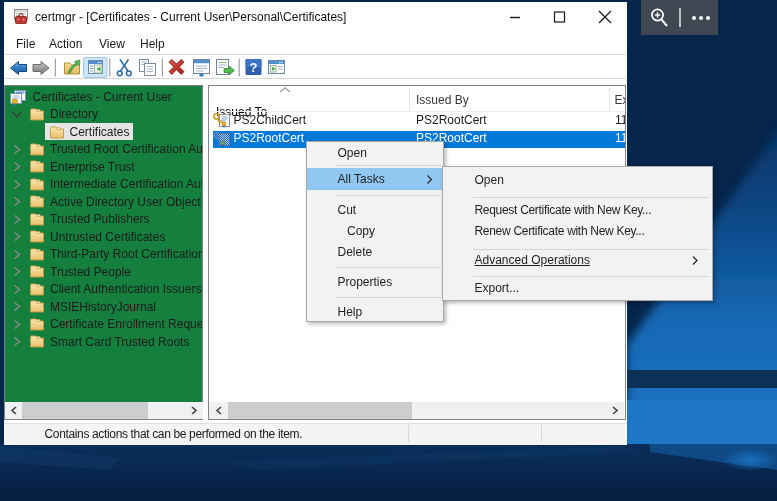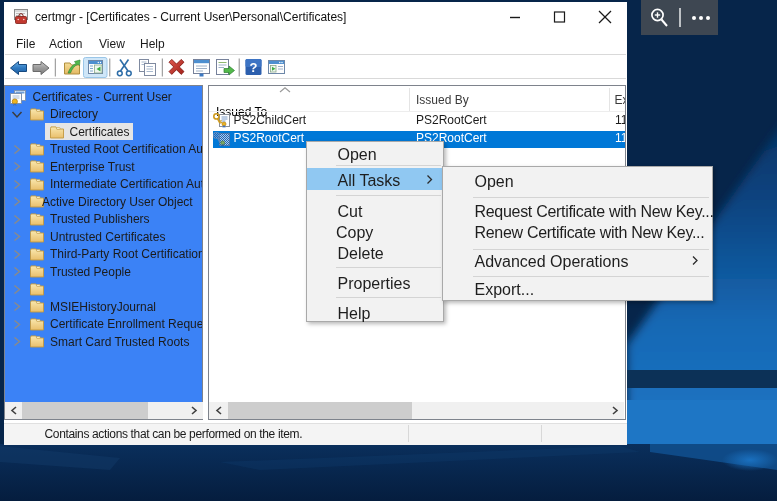--- a/index.html
+++ b/index.html
@@ -3,21 +3,21 @@
 <meta charset="utf-8">
 <style>
   html,body{margin:0;padding:0;}
   body{width:777px;height:501px;overflow:hidden;font-family:"Liberation Sans",sans-serif;}
   #stage{position:relative;width:777px;height:414px;background:#062448;}
   .abs{position:absolute;}
   .t{position:absolute;white-space:nowrap;font-size:12px;color:#1b1b1b;line-height:1;}
   #win{position:absolute;left:4px;top:2px;width:623px;height:442px;background:#ffffff;}
   .hairline{position:absolute;background:#d9d9d9;height:1px;}
   .panel{position:absolute;border:1px solid #7e838c;background:#fff;}
-  .menuT{position:absolute;white-space:nowrap;font-size:16px;color:#1e1e1e;line-height:1;}
+  .menuT{position:absolute;white-space:nowrap;font-size:12px;color:#1e1e1e;line-height:1;}
   .menubox{position:absolute;background:#f2f2f2;border:1px solid #a9a9a9;box-shadow:2px 2px 4px rgba(0,0,0,0.28);}
   .msep{position:absolute;height:1px;background:#d4d4d4;}
 </style>
 </head>
 <body>
 <div id="stage">
 
 <svg class="abs" style="left:0;top:0" width="777" height="501" viewBox="0 0 777 501">
   <defs>
     <linearGradient id="gBeam" x1="0" y1="0" x2="0" y2="1">
@@ -192,21 +192,21 @@
     </linearGradient>
     <pattern id="hatch" width="2" height="2" patternUnits="userSpaceOnUse">
       <rect width="2" height="2" fill="#9dc1e8" fill-opacity="0.5"></rect>
       <rect width="1" height="1" fill="#2465b4"></rect>
       <rect x="1" y="1" width="1" height="1" fill="#2465b4"></rect>
     </pattern>
   </defs>
 </svg>
 
 <div class="panel" style="left:4px;top:85px;width:197px;height:333px;"></div>
-<div class="abs" id="tree" style="left:5px;top:86px;width:197px;height:316px;overflow:hidden;background:#3b82f6;">
+<div class="abs" id="tree" style="left:5px;top:86px;width:197px;height:316px;overflow:hidden;background:#15803d;">
 
   <svg class="abs" style="left:5px;top:4px" width="16" height="16" viewBox="0 0 16 16">
     <rect x="4.5" y="0.5" width="11" height="10" fill="#ffffff" stroke="#7c93b4" stroke-width="1"></rect>
     <rect x="5.5" y="1.5" width="9" height="2" fill="#6f9fd8"></rect>
     <rect x="0.5" y="3.5" width="11" height="10" fill="#ffffff" stroke="#7c93b4" stroke-width="1"></rect>
     <line x1="2.5" y1="6" x2="9.5" y2="6" stroke="#9db4d0" stroke-width="0.9"></line>
     <line x1="2.5" y1="8" x2="9.5" y2="8" stroke="#9db4d0" stroke-width="0.9"></line>
     <circle cx="4.8" cy="11.5" r="2.6" fill="#eeb41f" stroke="#b27f14" stroke-width="0.8"></circle>
     <path d="M 3.8 13.5 L 3 16 L 4.8 15 L 6.6 16 L 5.8 13.5 Z" fill="#3c6fbe"></path>
   </svg>
@@ -251,21 +251,21 @@
         <rect x="6.5" y="1.6" width="3.6" height="1.8" rx="0.5" fill="#fcf3cf" stroke="#c3993f" stroke-width="0.6"></rect>
       </svg>
   <div class="t" style="left:45px;top:92px;">Intermediate Certification Authorities</div>
   <svg class="abs" style="left:7px;top:110.0px" width="10" height="11" viewBox="0 0 10 11">
         <path d="M 2.5 1.5 L 7.5 5.5 L 2.5 9.5" stroke="#8a8a8a" stroke-width="1.4" fill="none"></path>
       </svg>
   <svg class="abs" style="left:25px;top:109.0px" width="14" height="13" viewBox="0 0 14 13">
         <path d="M 0.5 2.5 L 0.5 12 L 13.5 12 L 13.5 3 L 7.2 3 L 5.9 0.9 L 1 0.9 Z" fill="url(#fgrad)" stroke="#c3993f" stroke-width="0.9"></path>
         <rect x="6.5" y="1.6" width="3.6" height="1.8" rx="0.5" fill="#fcf3cf" stroke="#c3993f" stroke-width="0.6"></rect>
       </svg>
-  <div class="t" style="left:37px;top:109.5px;">Active Directory User Object</div>
+  <div class="t" style="left:45px;top:109.5px;">Active Directory User Object</div>
   <svg class="abs" style="left:7px;top:127.5px" width="10" height="11" viewBox="0 0 10 11">
         <path d="M 2.5 1.5 L 7.5 5.5 L 2.5 9.5" stroke="#8a8a8a" stroke-width="1.4" fill="none"></path>
       </svg>
   <svg class="abs" style="left:25px;top:126.5px" width="14" height="13" viewBox="0 0 14 13">
         <path d="M 0.5 2.5 L 0.5 12 L 13.5 12 L 13.5 3 L 7.2 3 L 5.9 0.9 L 1 0.9 Z" fill="url(#fgrad)" stroke="#c3993f" stroke-width="0.9"></path>
         <rect x="6.5" y="1.6" width="3.6" height="1.8" rx="0.5" fill="#fcf3cf" stroke="#c3993f" stroke-width="0.6"></rect>
       </svg>
   <div class="t" style="left:45px;top:127px;">Trusted Publishers</div>
   <svg class="abs" style="left:7px;top:145.0px" width="10" height="11" viewBox="0 0 10 11">
         <path d="M 2.5 1.5 L 7.5 5.5 L 2.5 9.5" stroke="#8a8a8a" stroke-width="1.4" fill="none"></path>
@@ -291,20 +291,21 @@
         <rect x="6.5" y="1.6" width="3.6" height="1.8" rx="0.5" fill="#fcf3cf" stroke="#c3993f" stroke-width="0.6"></rect>
       </svg>
   <div class="t" style="left:45px;top:179.5px;">Trusted People</div>
   <svg class="abs" style="left:7px;top:197.5px" width="10" height="11" viewBox="0 0 10 11">
         <path d="M 2.5 1.5 L 7.5 5.5 L 2.5 9.5" stroke="#8a8a8a" stroke-width="1.4" fill="none"></path>
       </svg>
   <svg class="abs" style="left:25px;top:196.5px" width="14" height="13" viewBox="0 0 14 13">
         <path d="M 0.5 2.5 L 0.5 12 L 13.5 12 L 13.5 3 L 7.2 3 L 5.9 0.9 L 1 0.9 Z" fill="url(#fgrad)" stroke="#c3993f" stroke-width="0.9"></path>
         <rect x="6.5" y="1.6" width="3.6" height="1.8" rx="0.5" fill="#fcf3cf" stroke="#c3993f" stroke-width="0.6"></rect>
       </svg>
+  <div class="t" style="left:45px;top:197px;">Client Authentication Issuers</div>
   <svg class="abs" style="left:7px;top:215.0px" width="10" height="11" viewBox="0 0 10 11">
         <path d="M 2.5 1.5 L 7.5 5.5 L 2.5 9.5" stroke="#8a8a8a" stroke-width="1.4" fill="none"></path>
       </svg>
   <svg class="abs" style="left:25px;top:214.0px" width="14" height="13" viewBox="0 0 14 13">
         <path d="M 0.5 2.5 L 0.5 12 L 13.5 12 L 13.5 3 L 7.2 3 L 5.9 0.9 L 1 0.9 Z" fill="url(#fgrad)" stroke="#c3993f" stroke-width="0.9"></path>
         <rect x="6.5" y="1.6" width="3.6" height="1.8" rx="0.5" fill="#fcf3cf" stroke="#c3993f" stroke-width="0.6"></rect>
       </svg>
   <div class="t" style="left:45px;top:214.5px;">MSIEHistoryJournal</div>
   <svg class="abs" style="left:7px;top:232.5px" width="10" height="11" viewBox="0 0 10 11">
         <path d="M 2.5 1.5 L 7.5 5.5 L 2.5 9.5" stroke="#8a8a8a" stroke-width="1.4" fill="none"></path>
@@ -394,33 +395,33 @@
 <div class="menubox" id="ctxmenu" style="left:306px;top:141px;width:136px;height:179px;"></div>
 <div class="abs" style="left:307px;top:168px;width:135px;height:22px;background:#90c8f2;"></div>
 <div class="menuT" style="left:337.5px;top:146.5px;">Open</div>
 <div class="msep" style="left:336px;top:164.5px;width:105px;"></div>
 <div class="menuT" style="left:337.5px;top:173px;">All Tasks</div>
 <svg class="abs" style="left:426px;top:173.5px" width="7" height="11" viewBox="0 0 7 11">
       <path d="M 1.5 1.5 L 5.5 5.5 L 1.5 9.5" stroke="#2b2b2b" stroke-width="1.3" fill="none"></path>
     </svg>
 <div class="msep" style="left:336px;top:195px;width:105px;"></div>
 <div class="menuT" style="left:337.5px;top:203.5px;">Cut</div>
-<div class="menuT" style="left:320px;top:224.5px;padding-left:16px;">Copy</div>
+<div class="menuT" style="left:331px;top:224.5px;padding-left:16px;">Copy</div>
 <div class="menuT" style="left:337.5px;top:245.5px;">Delete</div>
 <div class="msep" style="left:336px;top:266.5px;width:105px;"></div>
 <div class="menuT" style="left:337.5px;top:275.5px;">Properties</div>
 <div class="msep" style="left:336px;top:296.5px;width:105px;"></div>
 <div class="menuT" style="left:337.5px;top:305.5px;">Help</div>
 
 <div class="menubox" id="submenu" style="left:442px;top:166px;width:269px;height:133px;"></div>
 <div class="menuT" style="left:474.5px;top:174px;">Open</div>
 <div class="msep" style="left:473px;top:197px;width:236px;"></div>
 <div class="menuT" style="left:474.5px;top:225px;letter-spacing:-0.3px;">Renew Certificate with New Key...</div>
 <div class="menuT" style="left:474.5px;top:203.5px;letter-spacing:-0.3px;">Request Certificate with New Key...</div>
 <div class="msep" style="left:473px;top:248.5px;width:236px;"></div>
-<div class="menuT" style="left:474.5px;top:254px;">Advanced Operations</div>
+<div class="menuT" style="left:474.5px;top:254px;text-decoration:underline;">Advanced Operations</div>
 <svg class="abs" style="left:691px;top:255px" width="8" height="11" viewBox="0 0 8 11">
       <path d="M 2 1.5 L 6 5.5 L 2 9.5" stroke="#2b2b2b" stroke-width="1.3" fill="none"></path>
     </svg>
 <div class="msep" style="left:473px;top:276px;width:236px;"></div>
 <div class="menuT" style="left:474.5px;top:281.5px;">Export...</div>
 
 </div>
 
 </body></html>

